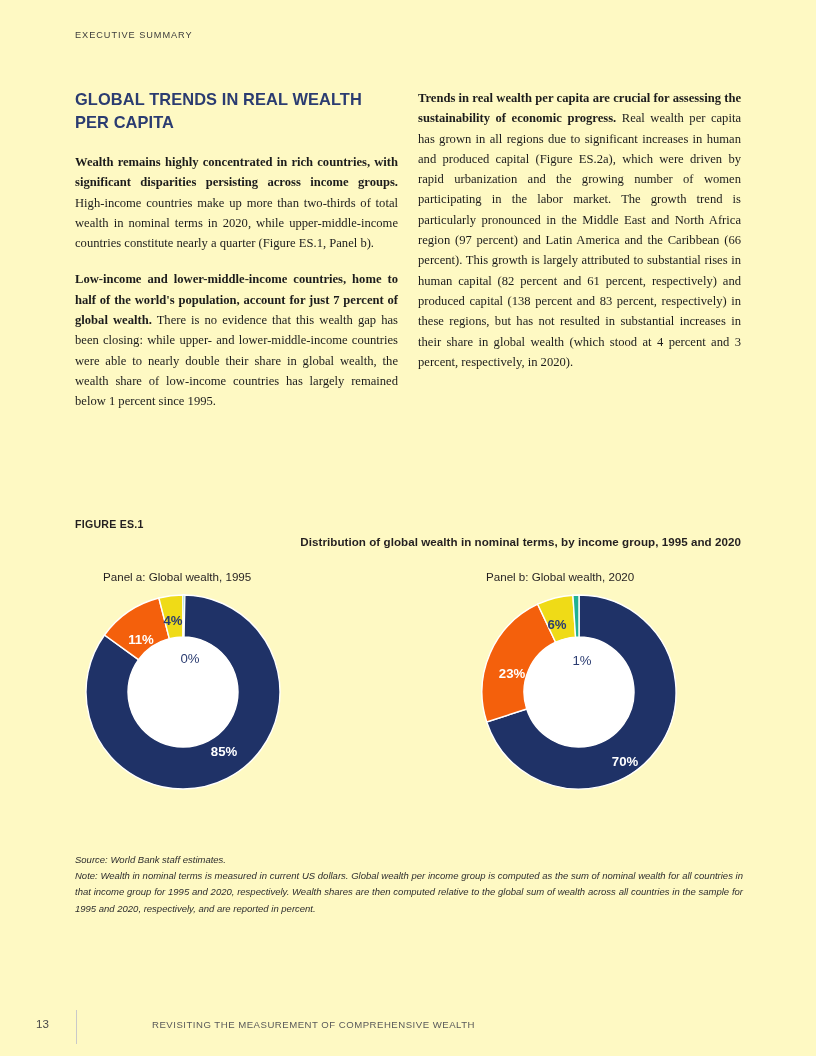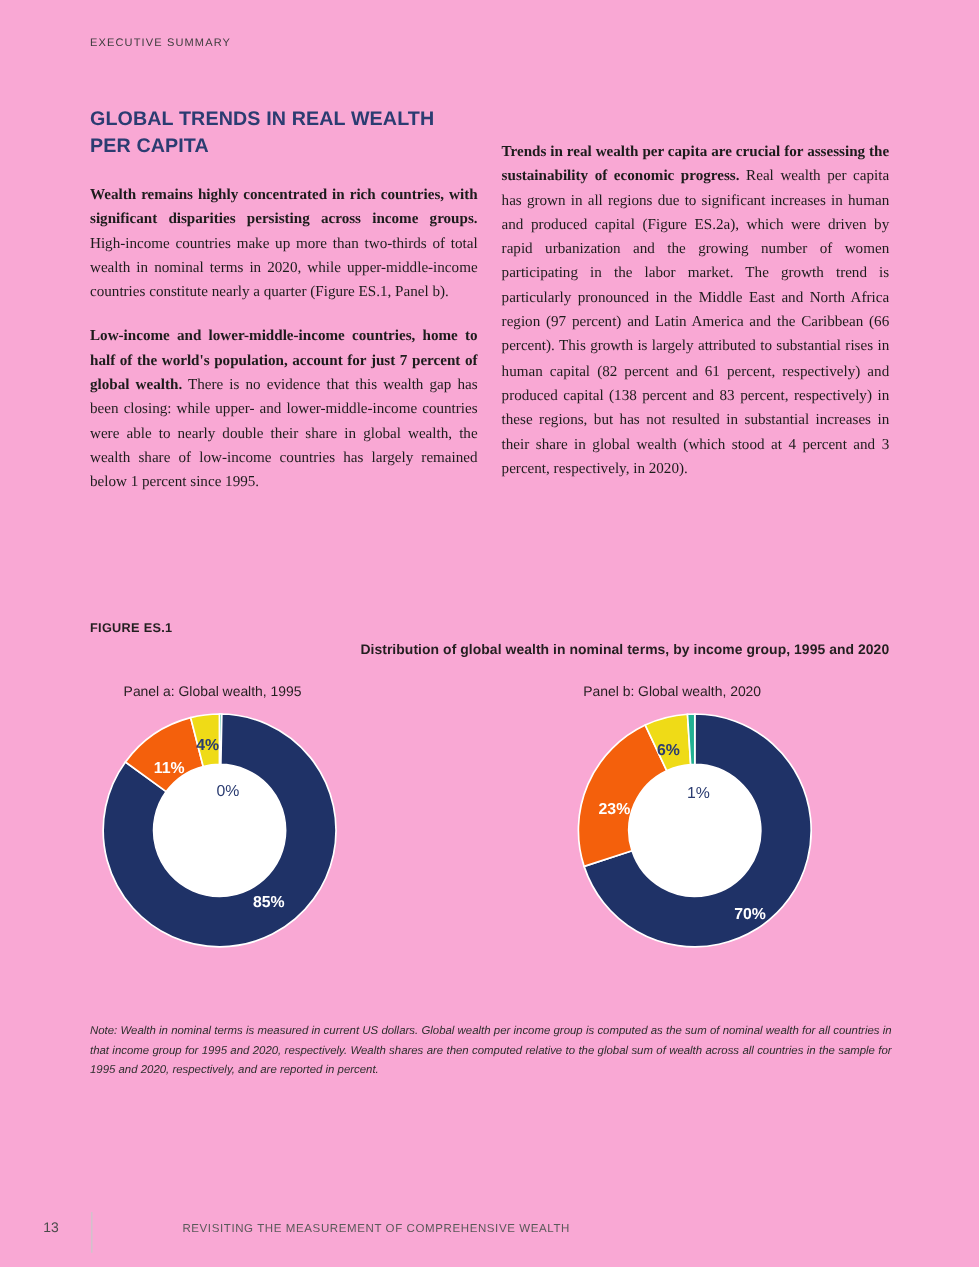--- a/index.html
+++ b/index.html
@@ -12,21 +12,21 @@
     height: 1056px;
     position: relative;
     font-family: "Liberation Sans", sans-serif;
     color: #231f20;
     overflow: hidden;
   }
 
   .page {
     position: absolute;
     inset: 0;
-    background: #f9a8d4;
+    background: #fef9c3;
   }
 
   
   .running-head {
     position: absolute;
     left: 75px;
     top: 30px;
     font-family: "Liberation Sans", sans-serif;
     font-size: 9.2px;
     letter-spacing: 0.95px;
@@ -60,21 +60,21 @@
   p.body-text {
     margin: 0 0 16px 0;
     font-family: "Liberation Serif", serif;
     font-size: 12.6px;
     line-height: 20.3px;
     text-align: justify;
     color: #1c1c1c;
     hyphens: none;
   }
   p.body-text .lead { font-weight: bold; }
-  .col.right p.body-text { margin-bottom: 0; margin-top: 28px; }
+  .col.right p.body-text { margin-bottom: 0; }
 
   
   .figure {
     position: absolute;
     left: 75px;
     top: 518px;
     width: 666px;
   }
   .fig-num {
     font-family: "Liberation Sans", sans-serif;
@@ -271,20 +271,21 @@
               <text x="103" y="73" text-anchor="middle" class="slice-label onwhite">1%</text>
             </g>
         </svg>
       </div>
 
 
     </div>
   </div>
 
   <div class="fig-notes">
+    <div class="src-line">Source: World Bank staff estimates.</div>
     <div>Note: Wealth in nominal terms is measured in current US dollars. Global wealth per income group is computed as the sum of nominal wealth for all countries in that income group for 1995 and 2020, respectively. Wealth shares are then computed relative to the global sum of wealth across all countries in the sample for 1995 and 2020, respectively, and are reported in percent.</div>
   </div>
 
   <div class="footer">
     <div class="folio">13</div>
     <div class="footer-rule"></div>
     <div class="footer-title">REVISITING THE MEASUREMENT OF COMPREHENSIVE WEALTH</div>
   </div>
 
 </div>

